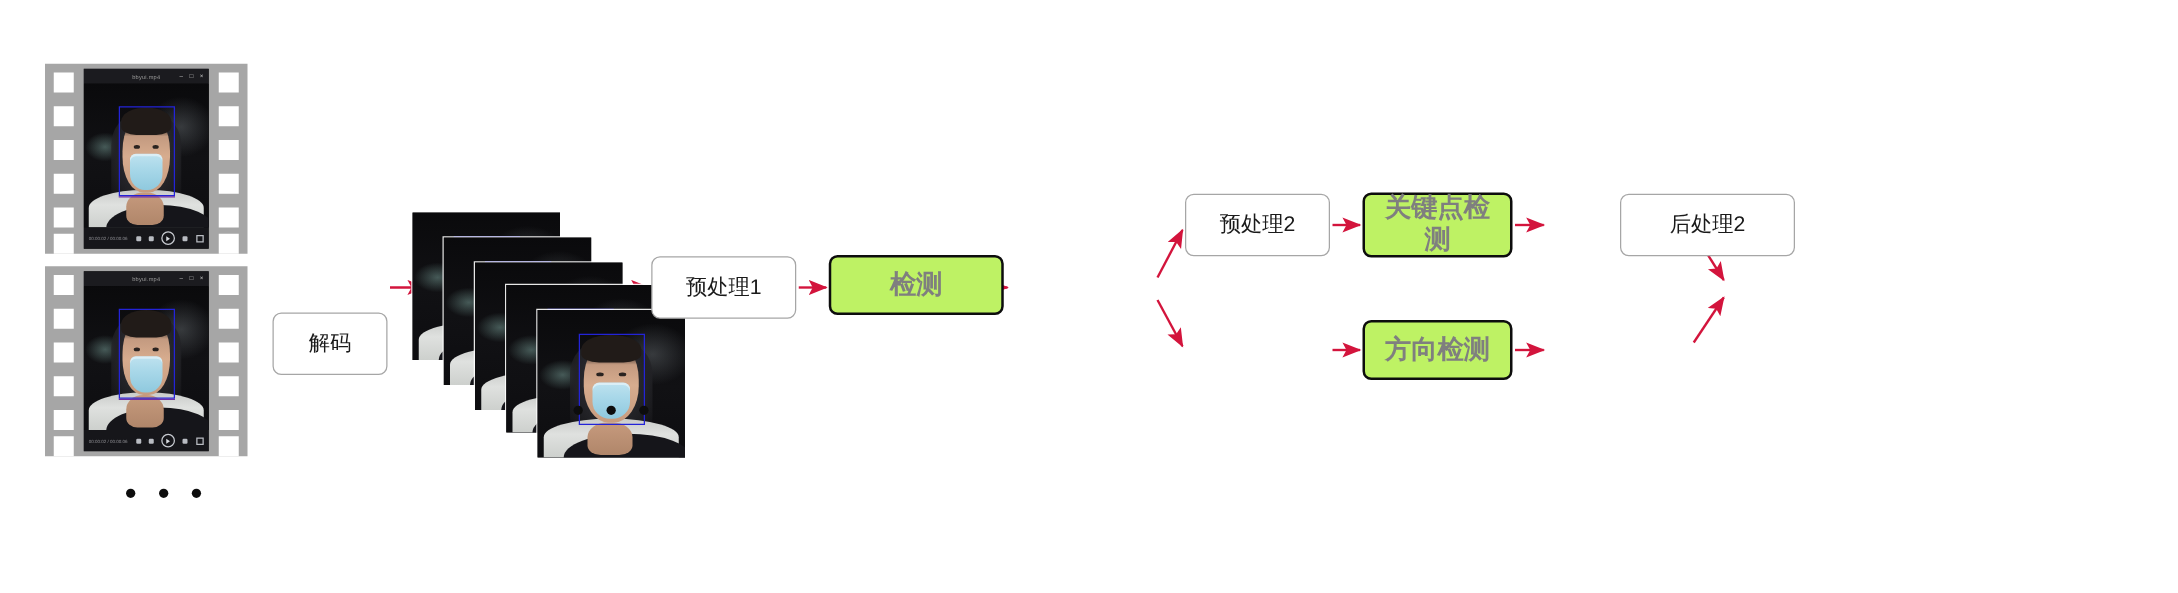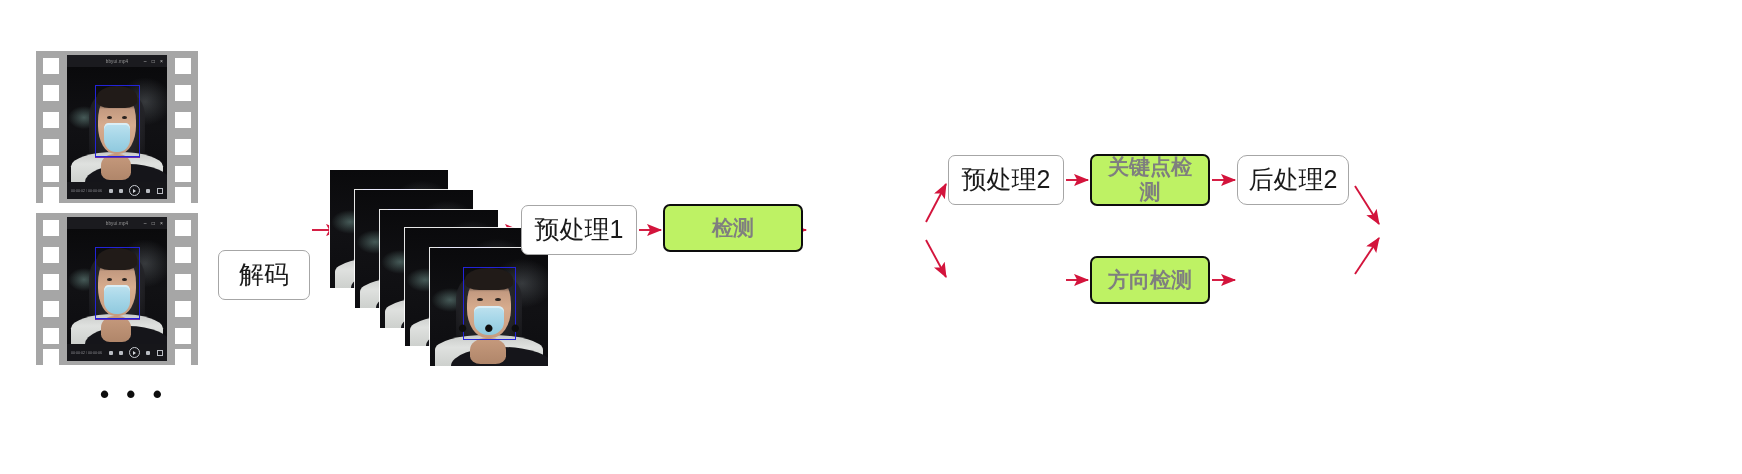--- a/index.html
+++ b/index.html
@@ -18,21 +18,21 @@
     display:flex;align-items:center;justify-content:center;
     text-align:center;
     line-height:1.18;
     white-space:pre-line;
   }
   .node.plain{
     background:#ffffff;
     border:1.3px solid #a6a6a6;
     border-radius:7px;
     color:#1a1a1a;
-    font-size:25px;
+    font-size:17px;
   }
   .node.accent{
     background:#bef264;
     border:2.2px solid #0d0d0d;
     border-radius:7px;
     color:#7f7f7f;
     font-size:21px;
     font-weight:bold;
   }
 
@@ -384,20 +384,20 @@
   <div class="node plain" style="left:521px;top:205px;width:116px;height:50px;">预处理1</div>
 
   <div class="node accent" style="left:663px;top:204px;width:140px;height:48px;">检测</div>
 
 
   <div class="node plain" style="left:948px;top:155px;width:116px;height:50px;">预处理2</div>
 
   <div class="node accent" style="left:1090px;top:154px;width:120px;height:52px;">关键点检
 测</div>
 
-  <div class="node plain" style="left:1237px;top:155px;width:112px;height:50px;border-radius:10px;">后处理2</div>
+  <div class="node plain" style="left:1296px;top:155px;width:140px;height:50px;">后处理2</div>
 
 
   <div class="node accent" style="left:1090px;top:256px;width:120px;height:48px;text-align:right;">方向检测</div>
 
 
 
 </div>
 
 </body></html>

